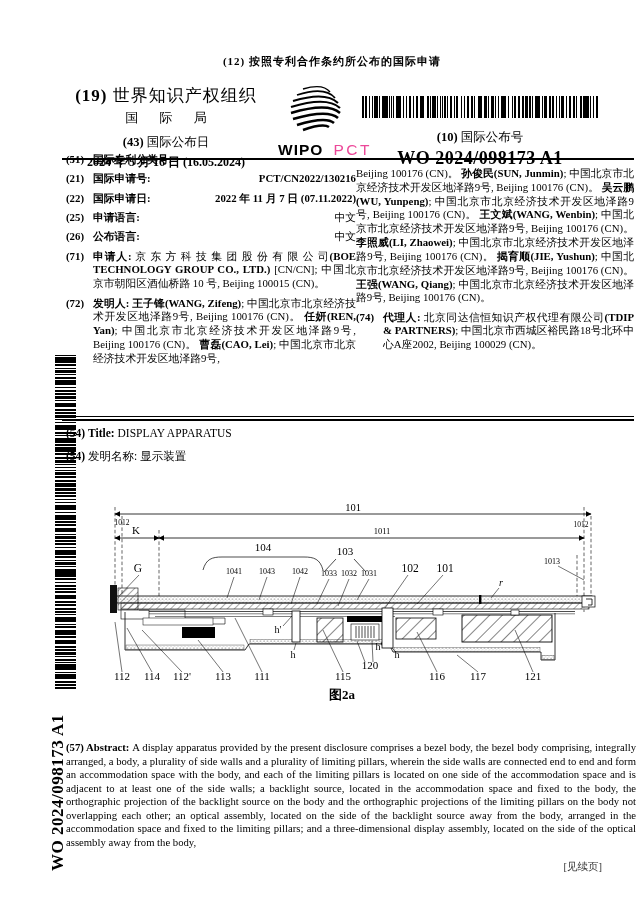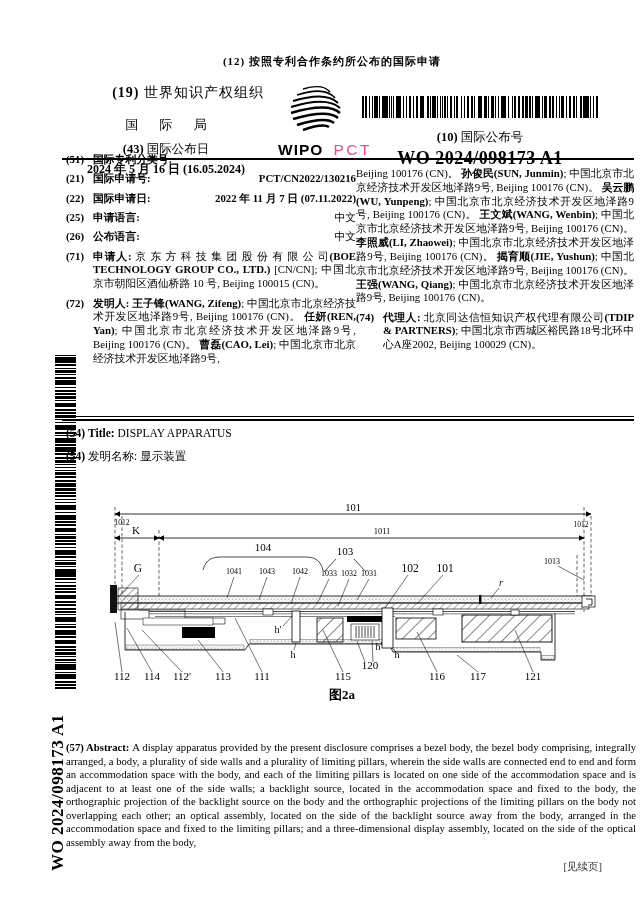--- a/index.html
+++ b/index.html
@@ -2,22 +2,22 @@
 <html><head>
 <meta charset="utf-8">
 <style>
   html,body{margin:0;padding:0;}
   body{width:640px;height:905px;position:relative;background:#fff;color:#000;
        font-family:"Liberation Serif","DejaVu Serif",serif;overflow:hidden;}
   .b{font-weight:bold;}
   .i{font-style:italic;}
   #line12{position:absolute;top:54px;left:12px;width:100%;text-align:center;font-size:11px;font-weight:bold;letter-spacing:1px;}
   .hdr-left{position:absolute;left:68px;top:84px;width:196px;text-align:center;}
-  .org1{font-size:14px;letter-spacing:1px;text-align:right;}
-  .org2{font-size:13px;letter-spacing:9px;margin-top:14px;padding-left:9px;}
+  .org1{font-size:17px;letter-spacing:1px;}
+  .org2{font-size:13px;letter-spacing:9px;margin-top:2px;padding-left:9px;}
   .date-label{font-size:12.5px;margin-top:7px;}
   .date-value{font-size:12px;font-weight:bold;margin-top:3px;white-space:nowrap;}
   .hdr-logo{position:absolute;left:262px;top:84px;width:106px;text-align:center;}
   .logo-text{display:flex;justify-content:center;align-items:center;gap:5px;margin-top:1px;
              font-family:"Liberation Sans","DejaVu Sans",sans-serif;}
   .logo-wipo{font-weight:bold;font-size:15.5px;letter-spacing:1px;margin-left:20px;}
   .logo-sep{width:1.5px;height:13px;background:#9a9a9a;}
   .logo-pct{font-size:15.5px;letter-spacing:2.5px;color:#ec4899;}
   .hdr-right{position:absolute;left:358px;top:96px;width:244px;text-align:center;}
   .barcode-h{height:22px;width:236px;margin:0 auto;

